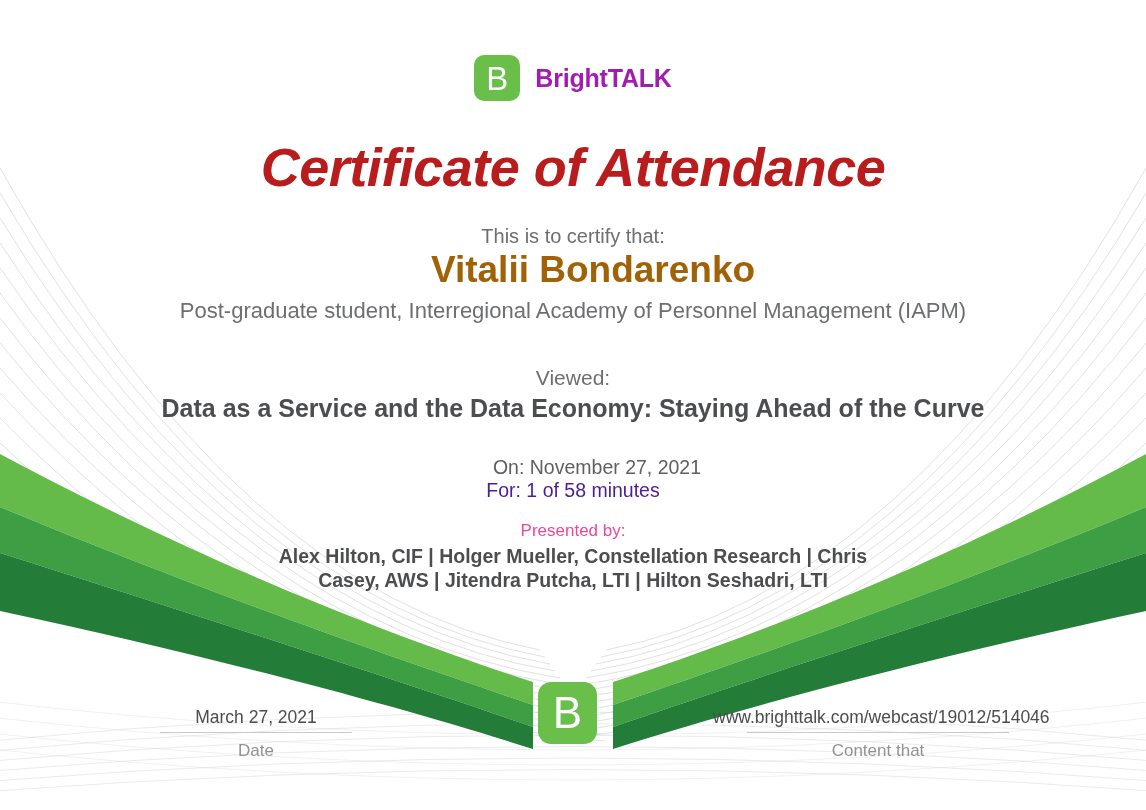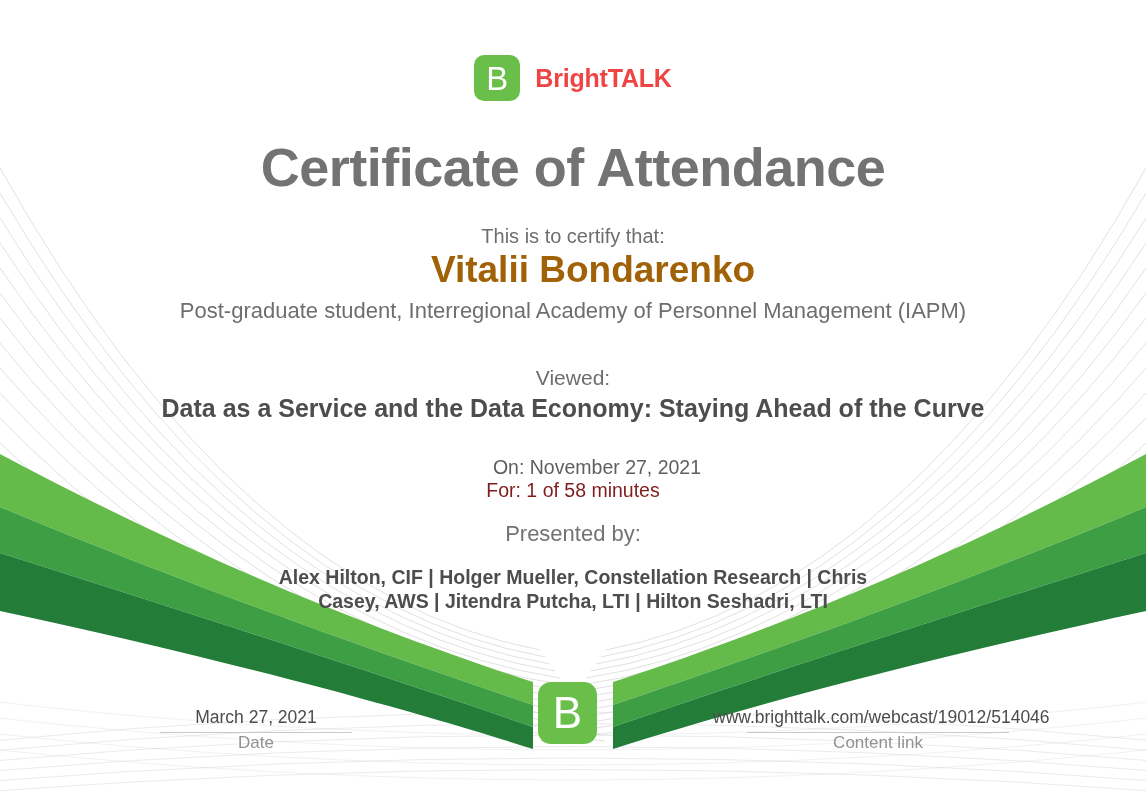--- a/index.html
+++ b/index.html
@@ -10,39 +10,39 @@
   .bg{position:absolute;left:0;top:0;width:1146px;height:810px;z-index:0;}
   .content{position:absolute;left:0;top:0;width:1146px;height:810px;z-index:1;}
 
   
   .brand{position:absolute;top:55px;left:0;width:100%;display:flex;align-items:center;justify-content:center;gap:15px;}
   .logo-square{
     width:46px;height:46px;border-radius:10px;background:#6abf4b;color:#ffffff;
     display:flex;align-items:center;justify-content:center;
     font-size:33px;font-weight:400;line-height:1;
   }
-  .brand-name{font-size:25px;font-weight:700;color:#ef4444;letter-spacing:-0.2px;}
+  .brand-name{font-size:25px;font-weight:700;color:#a21caf;letter-spacing:-0.2px;}
 
   .ctext{position:absolute;left:0;width:100%;text-align:center;}
-  .title{top:136px;font-size:54px;font-weight:700;color:#737373;letter-spacing:-0.5px;}
+  .title{top:136px;font-size:54px;font-weight:700;color:#b91c1c;letter-spacing:-0.5px;font-style:italic;}
   .certify{top:225px;font-size:20px;color:#6d6e70;}
   .name{top:249px;font-size:37px;font-weight:700;color:#a16207;margin-left:20px;}
   .affiliation{top:298px;font-size:22px;color:#6d6e70;}
   .viewed-label{top:366px;font-size:21px;color:#6d6e70;}
   .webcast{top:394px;font-size:25px;font-weight:700;color:#4c4d4f;}
   .on-line{top:456px;font-size:19.5px;color:#5e5f61;margin-left:24px;}
-  .for-line{top:479px;font-size:19.5px;color:#7f1d1d;}
-  .presented-label{top:521px;font-size:22px;color:#737373;}
-  .presenters{top:544px;font-size:19.5px;font-weight:700;color:#4c4d4f;line-height:24px;margin-top:21px;}
+  .for-line{top:479px;font-size:19.5px;color:#4c1d95;}
+  .presented-label{top:521px;font-size:17px;color:#ec4899;}
+  .presenters{top:544px;font-size:19.5px;font-weight:700;color:#4c4d4f;line-height:24px;}
 
   
   .sig{position:absolute;width:330px;text-align:center;}
   .sig-value{font-size:17.5px;color:#4b4c4e;line-height:22px;}
   .sig-line{height:0;border-bottom:1px solid #c9c9c9;margin:4px auto 0 auto;}
-  .sig-label{font-size:17px;color:#919295;}
+  .sig-label{margin-top:8px;font-size:17px;color:#919295;}
   .sig-date{left:91px;top:706px;}
   .sig-link{left:713px;top:706px;}
   .sig-date .sig-line{width:192px;}
   .sig-link .sig-line{width:262px;}
 
   .logo-bottom{
     position:absolute;left:538px;top:682px;width:59px;height:62px;border-radius:13px;
     background:#6abf4b;color:#fff;display:flex;align-items:center;justify-content:center;
     font-size:44px;font-weight:400;line-height:1;
   }
@@ -136,17 +136,17 @@
       <div class="sig-label">Date</div>
     </div>
 
     <div class="logo-bottom">
       <span>B</span>
     </div>
 
     <div class="sig sig-link">
       <div class="sig-value">www.brighttalk.com/webcast/19012/514046</div>
       <div class="sig-line"></div>
-      <div class="sig-label">Content link</div>
+      <div class="sig-label">Content that</div>
     </div>
 
   </div>
 </div>
 
 </body></html>

